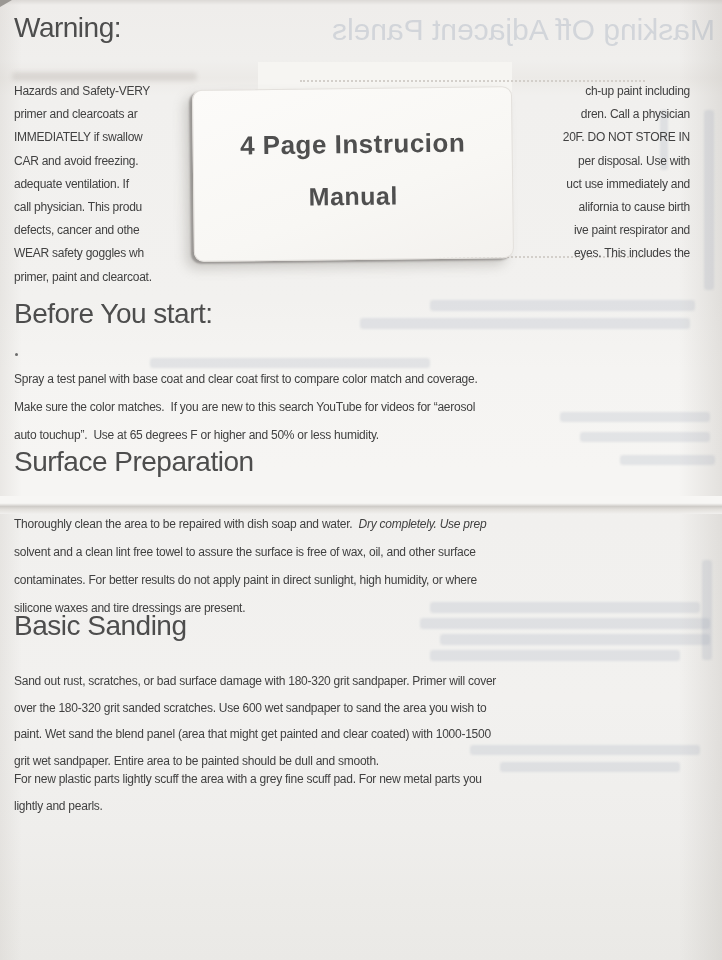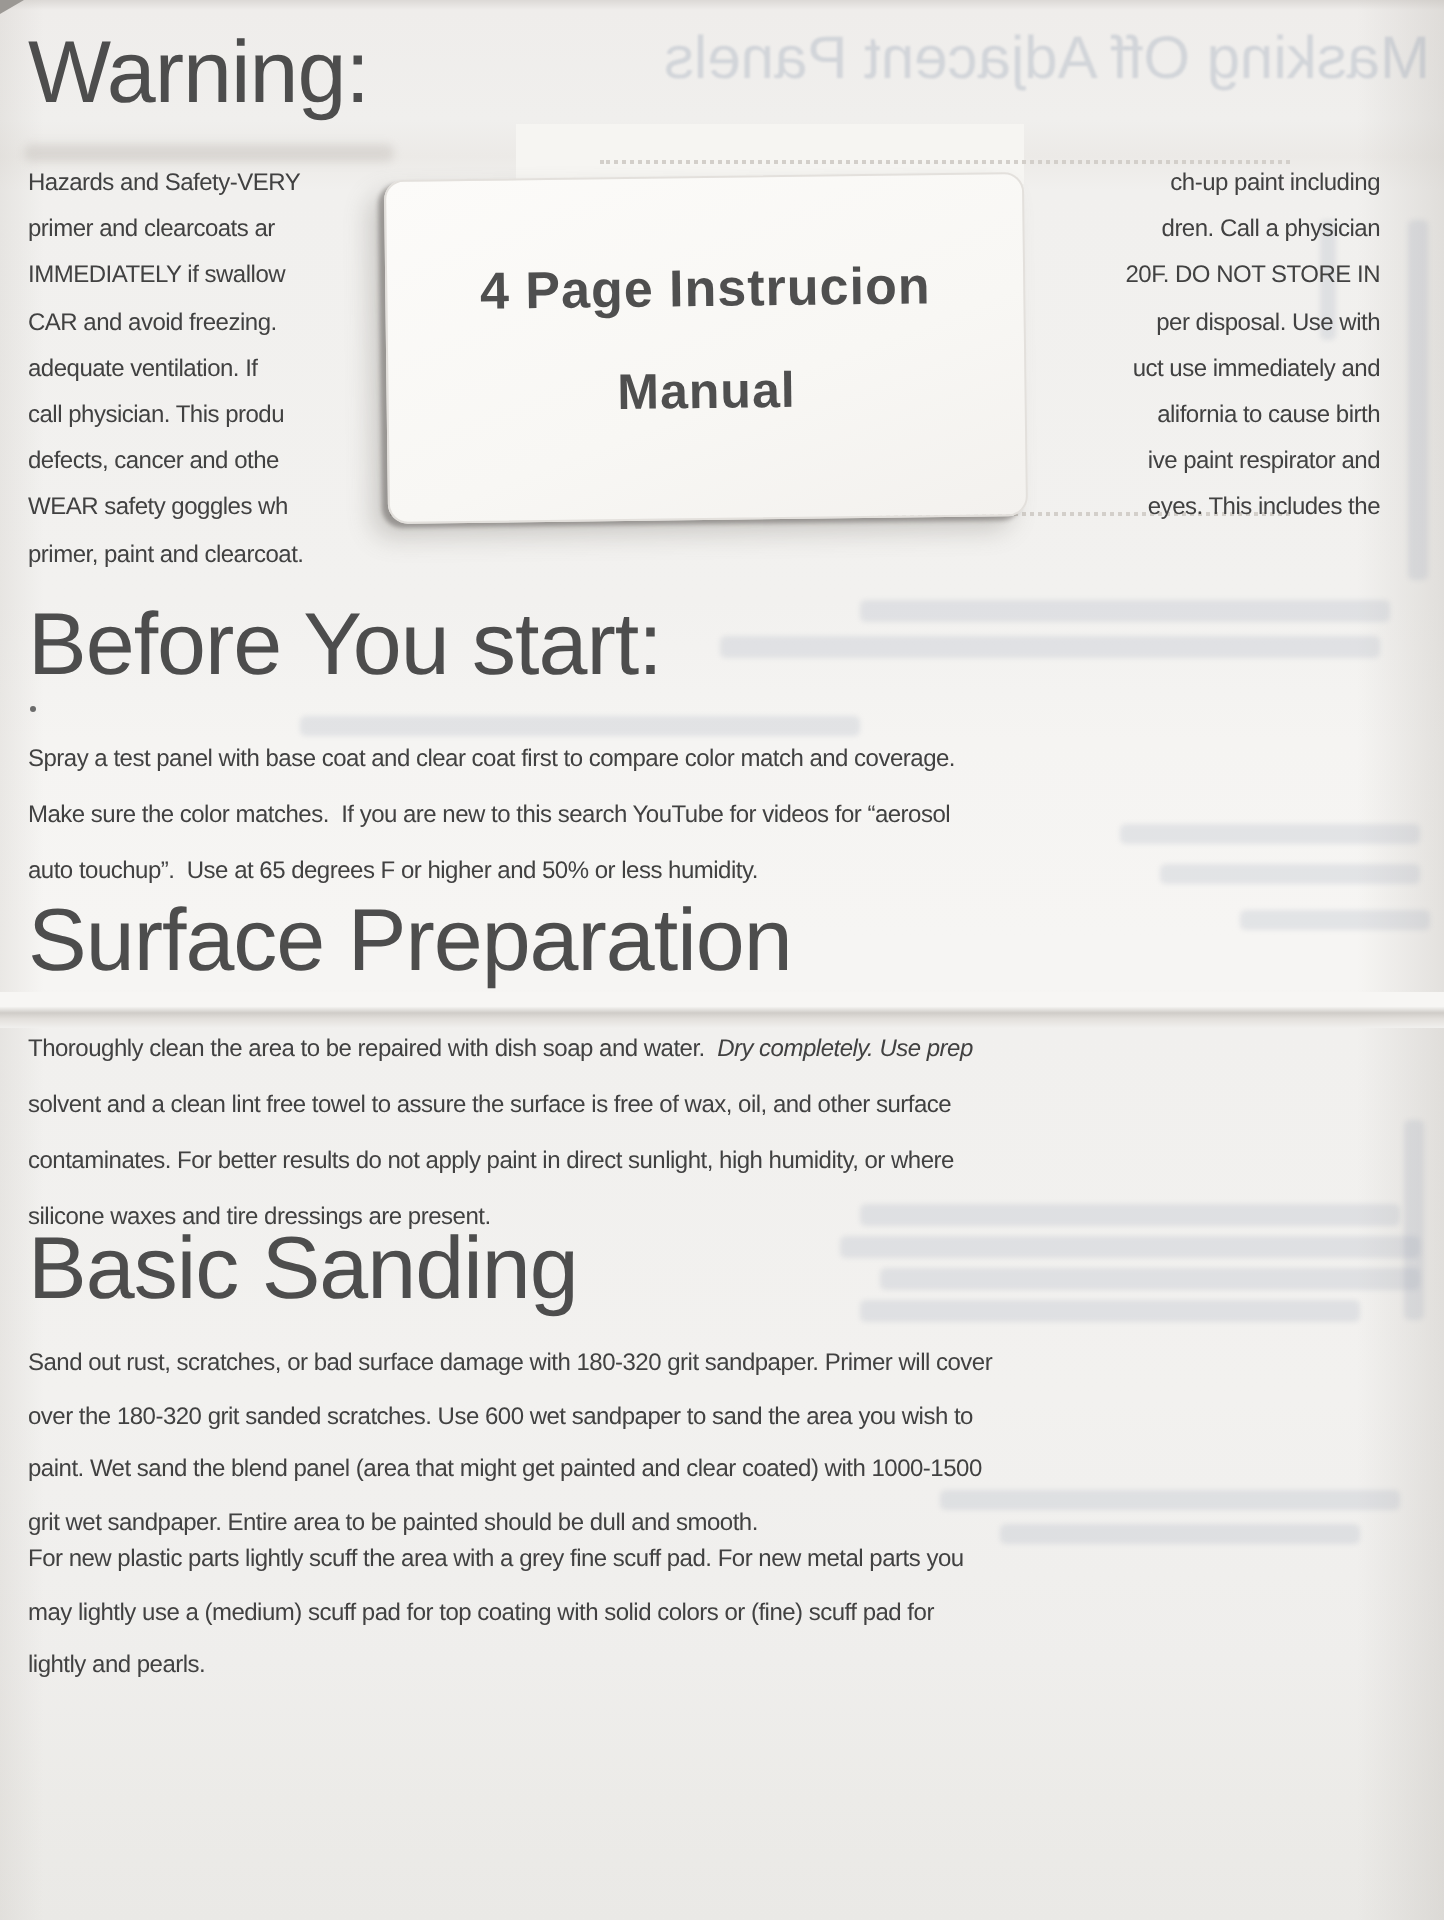--- a/index.html
+++ b/index.html
@@ -11,21 +11,21 @@
       linear-gradient(180deg,
         #dcd9d6 0px,#efedeb 5px,
         #f0efed 60px,#eceae7 78px,#f1f0ee 95px,
         #f2f1ef 300px,#f5f4f2 370px,#f6f5f3 470px,
         #f6f5f3 495px,#f1f0ee 515px,
         #f2f1ef 700px,#efeeec 830px,#ecebe8 900px,#eae9e6 960px);
   }
   
   .h{
     position:absolute;left:14px;margin:0;font-weight:400;color:#4d4d4d;
-    font-size:44px;letter-spacing:-0.5px;white-space:pre;
+    font-size:28px;letter-spacing:-0.5px;white-space:pre;
   }
   
   .para{position:absolute;left:14px;color:#414141;font-size:12px;letter-spacing:-0.25px;}
   .row{display:flex;justify-content:space-between;align-items:baseline;white-space:pre;}
   .p1 .row{height:23.2px;width:676px;}
   .pline{white-space:pre;}
   .p2 .pline{height:28px;}
   .p3 .pline{height:28px;}
   .p4 .pline{height:26.5px;}
   .p5 .pline{height:26.5px;}
@@ -135,17 +135,16 @@
   <h1 class="h text-layer" style="top:610px;">Basic Sanding</h1>
   <div class="para p4 text-layer" style="top:674px;">
     <div class="pline">Sand out rust, scratches, or bad surface damage with 180-320 grit sandpaper. Primer will cover</div>
     <div class="pline">over the 180-320 grit sanded scratches. Use 600 wet sandpaper to sand the area you wish to</div>
     <div class="pline">paint. Wet sand the blend panel (area that might get painted and clear coated) with 1000-1500</div>
     <div class="pline">grit wet sandpaper. Entire area to be painted should be dull and smooth.</div>
   </div>
 
   <div class="para p5 text-layer" style="top:772px;">
     <div class="pline">For new plastic parts lightly scuff the area with a grey fine scuff pad. For new metal parts you</div>
-    <div class="pline">may lightly use a (medium) scuff pad for top coating with solid colors or (fine) scuff pad for</div>
     <div class="pline">lightly and pearls.</div>
   </div>
 
 </div>
 
 </body></html>

